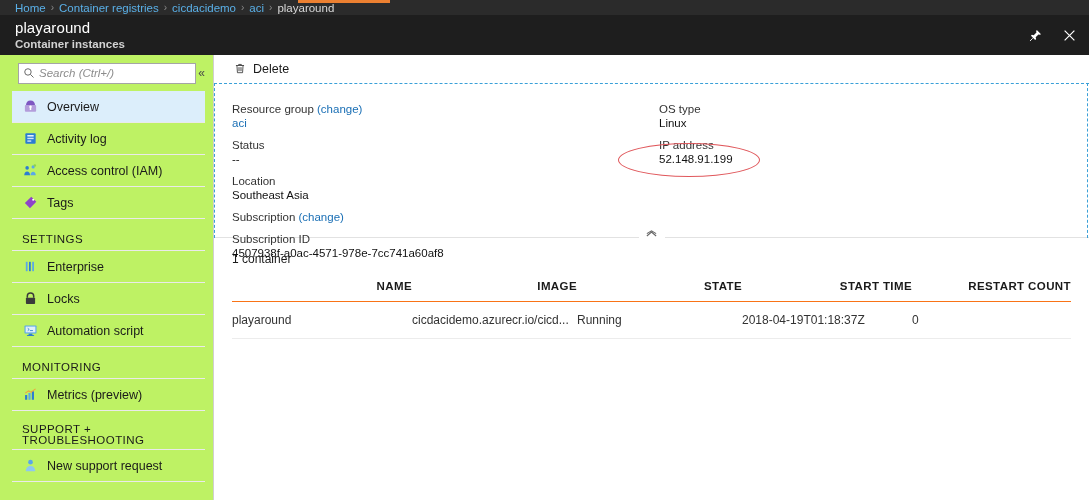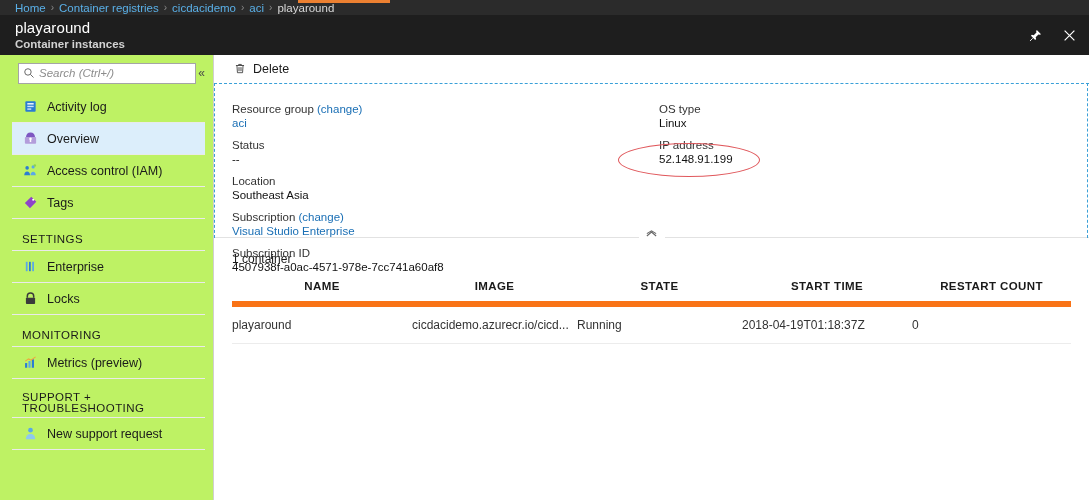--- a/index.html
+++ b/index.html
@@ -173,24 +173,24 @@
     width: 26px; height: 12px; display: flex;
     align-items: flex-end; justify-content: center;
     color: #555; cursor: pointer; background: #fff;
   }
 
   
   .list-area { padding: 14px 18px 0 18px; }
   .list-count { font-size: 12px; color: #1a1a1a; margin-bottom: 14px; }
   table.ctable { width: 100%; border-collapse: collapse; table-layout: fixed; }
   table.ctable th {
-    text-align: center; font-size: 11.5px; font-weight: bold;
+    text-align: right; font-size: 11.5px; font-weight: bold;
     color: #1a1a1a; letter-spacing: .4px;
     padding: 0 0 9px 0;
-    border-bottom: 6px solid #f97316;
+    border-bottom: 1px solid #f97316;
   }
   table.ctable td {
     font-size: 12px; color: #333;
     padding: 11px 0 11px 0;
     border-bottom: 1px solid #ececec;
     white-space: nowrap; overflow: hidden; text-overflow: ellipsis;
   }
   .col-name  { width: 180px; }
   .col-image { width: 165px; }
   .col-state { width: 165px; }
@@ -243,42 +243,42 @@
             <path d="M9.9 9.9 L14 14" stroke="#5a5a5a" stroke-width="1.2"></path>
           </svg>
         </span>
         <input class="search-input" type="text" placeholder="Search (Ctrl+/)" style="">
       </div>
       <div class="collapse-nav">«</div>
     </div>
 
     <div class="nav-list">
 
+      <div class="nav-item selected">
+        <span class="nav-ico">
+          <svg width="15" height="15" viewBox="0 0 16 16">
+            <rect x="2" y="6.5" width="12" height="7" rx="1" fill="#b39ddb"></rect>
+            <path d="M8 1.5 C5 1.5 3.3 3.6 3.2 6.5 L12.8 6.5 C12.7 3.6 11 1.5 8 1.5 Z" fill="#7e57c2"></path>
+            <rect x="7.2" y="8.4" width="1.6" height="3.4" fill="#ffffff"></rect>
+            <circle cx="8" cy="8.2" r="1.3" fill="#ffffff"></circle>
+          </svg>
+        </span>
+        <span>Overview</span>
+      </div>
+
       <div class="nav-item">
         <span class="nav-ico">
           <svg width="15" height="15" viewBox="0 0 16 16">
             <rect x="2.5" y="2.5" width="11" height="11" rx="1" fill="#2b7cd3"></rect>
             <rect x="4.6" y="4.4" width="6.8" height="1.5" fill="#ffffff"></rect>
             <rect x="4.6" y="7.2" width="6.8" height="1.5" fill="#cfe3f7"></rect>
             <rect x="4.6" y="10" width="4.2" height="1.5" fill="#cfe3f7"></rect>
           </svg>
         </span>
         <span>Activity log</span>
-      </div>
-
-      <div class="nav-item selected">
-        <span class="nav-ico">
-          <svg width="15" height="15" viewBox="0 0 16 16">
-            <rect x="2" y="6.5" width="12" height="7" rx="1" fill="#b39ddb"></rect>
-            <path d="M8 1.5 C5 1.5 3.3 3.6 3.2 6.5 L12.8 6.5 C12.7 3.6 11 1.5 8 1.5 Z" fill="#7e57c2"></path>
-            <rect x="7.2" y="8.4" width="1.6" height="3.4" fill="#ffffff"></rect>
-            <circle cx="8" cy="8.2" r="1.3" fill="#ffffff"></circle>
-          </svg>
-        </span>
-        <span>Overview</span>
       </div>
 
       <div class="nav-item">
         <span class="nav-ico">
           <svg width="15" height="15" viewBox="0 0 16 16">
             <circle cx="4.4" cy="5.2" r="1.9" fill="#2b7cd3"></circle>
             <path d="M1.3 13 C1.3 10.4 2.7 9 4.4 9 C6.1 9 7.5 10.4 7.5 13 Z" fill="#2b7cd3"></path>
             <circle cx="10.8" cy="4.2" r="1.7" fill="#5aa8e8"></circle>
             <path d="M8 13 C8 10.7 9.2 9.3 10.8 9.3 C12.4 9.3 13.6 10.7 13.6 13 Z" fill="#5aa8e8"></path>
             <circle cx="12.6" cy="2.6" r="1.3" fill="#8fd14f"></circle>
@@ -313,20 +313,33 @@
       <div class="nav-item">
         <span class="nav-ico">
           <svg width="15" height="15" viewBox="0 0 16 16">
             <path d="M4.6 7.3 V5.3 C4.6 3.3 6.1 2 8 2 C9.9 2 11.4 3.3 11.4 5.3 V7.3" stroke="#3b3b3b" stroke-width="1.6" fill="none"></path>
             <rect x="3.1" y="7.1" width="9.8" height="6.7" rx="0.9" fill="#3b3b3b"></rect>
           </svg>
         </span>
         <span>Locks</span>
       </div>
 
+      <div class="nav-item">
+        <span class="nav-ico">
+          <svg width="15" height="15" viewBox="0 0 16 16">
+            <rect x="1.6" y="2.6" width="12.8" height="8.6" rx="0.8" fill="#5aa8e8"></rect>
+            <rect x="2.8" y="3.8" width="10.4" height="6.2" fill="#dff0fb"></rect>
+            <rect x="6" y="11.4" width="4" height="1.5" fill="#2b7cd3"></rect>
+            <rect x="4.1" y="12.7" width="7.8" height="1.1" rx="0.5" fill="#2b7cd3"></rect>
+            <path d="M5 5.6 L6.6 6.9 L5 8.2" stroke="#2b7cd3" stroke-width="0.9" fill="none"></path>
+            <rect x="7.4" y="7.7" width="3.2" height="0.9" fill="#2b7cd3"></rect>
+          </svg>
+        </span>
+        <span>Automation script</span>
+      </div>
 
       <div class="nav-group">MONITORING</div>
 
       <div class="nav-item">
         <span class="nav-ico">
           <svg width="15" height="15" viewBox="0 0 16 16">
             <rect x="2.2" y="8.6" width="2.3" height="5" fill="#2b7cd3"></rect>
             <rect x="5.8" y="6.4" width="2.3" height="7.2" fill="#5aa8e8"></rect>
             <rect x="9.4" y="4.6" width="2.3" height="9" fill="#2b7cd3"></rect>
             <path d="M2.4 6.6 L6 4.2 L8.6 5.6 L13.4 2" stroke="#f2a33c" stroke-width="1.1" fill="none"></path>
@@ -389,21 +402,20 @@
         <div class="prop">
           <div class="prop-label">Location</div>
           <div class="prop-value">Southeast Asia</div>
         </div>
 
         <div class="prop">
           <div class="prop-label">
             <span>Subscription</span>
             <span class="prop-link">(change)</span>
           </div>
-          <div class="prop-value link">Visual Studio Enterprise</div>
         </div>
 
         <div class="prop">
           <div class="prop-label">Subscription ID</div>
           <div class="prop-value">4507938f-a0ac-4571-978e-7cc741a60af8</div>
         </div>
 
       </div>
 
       <div class="props right">

